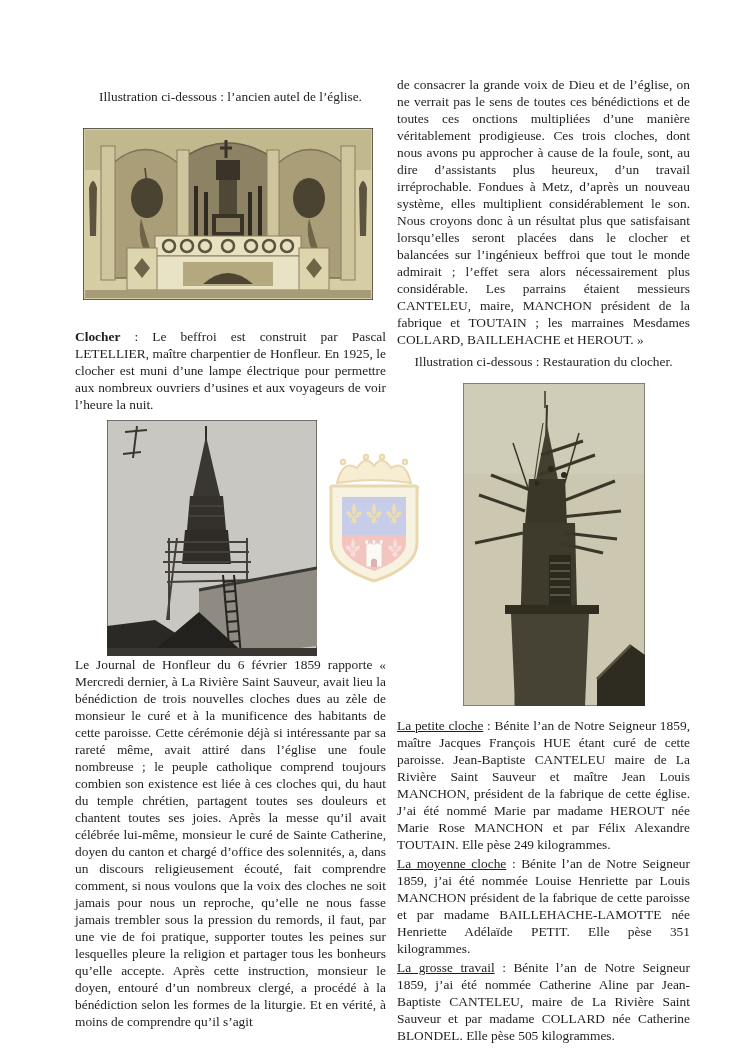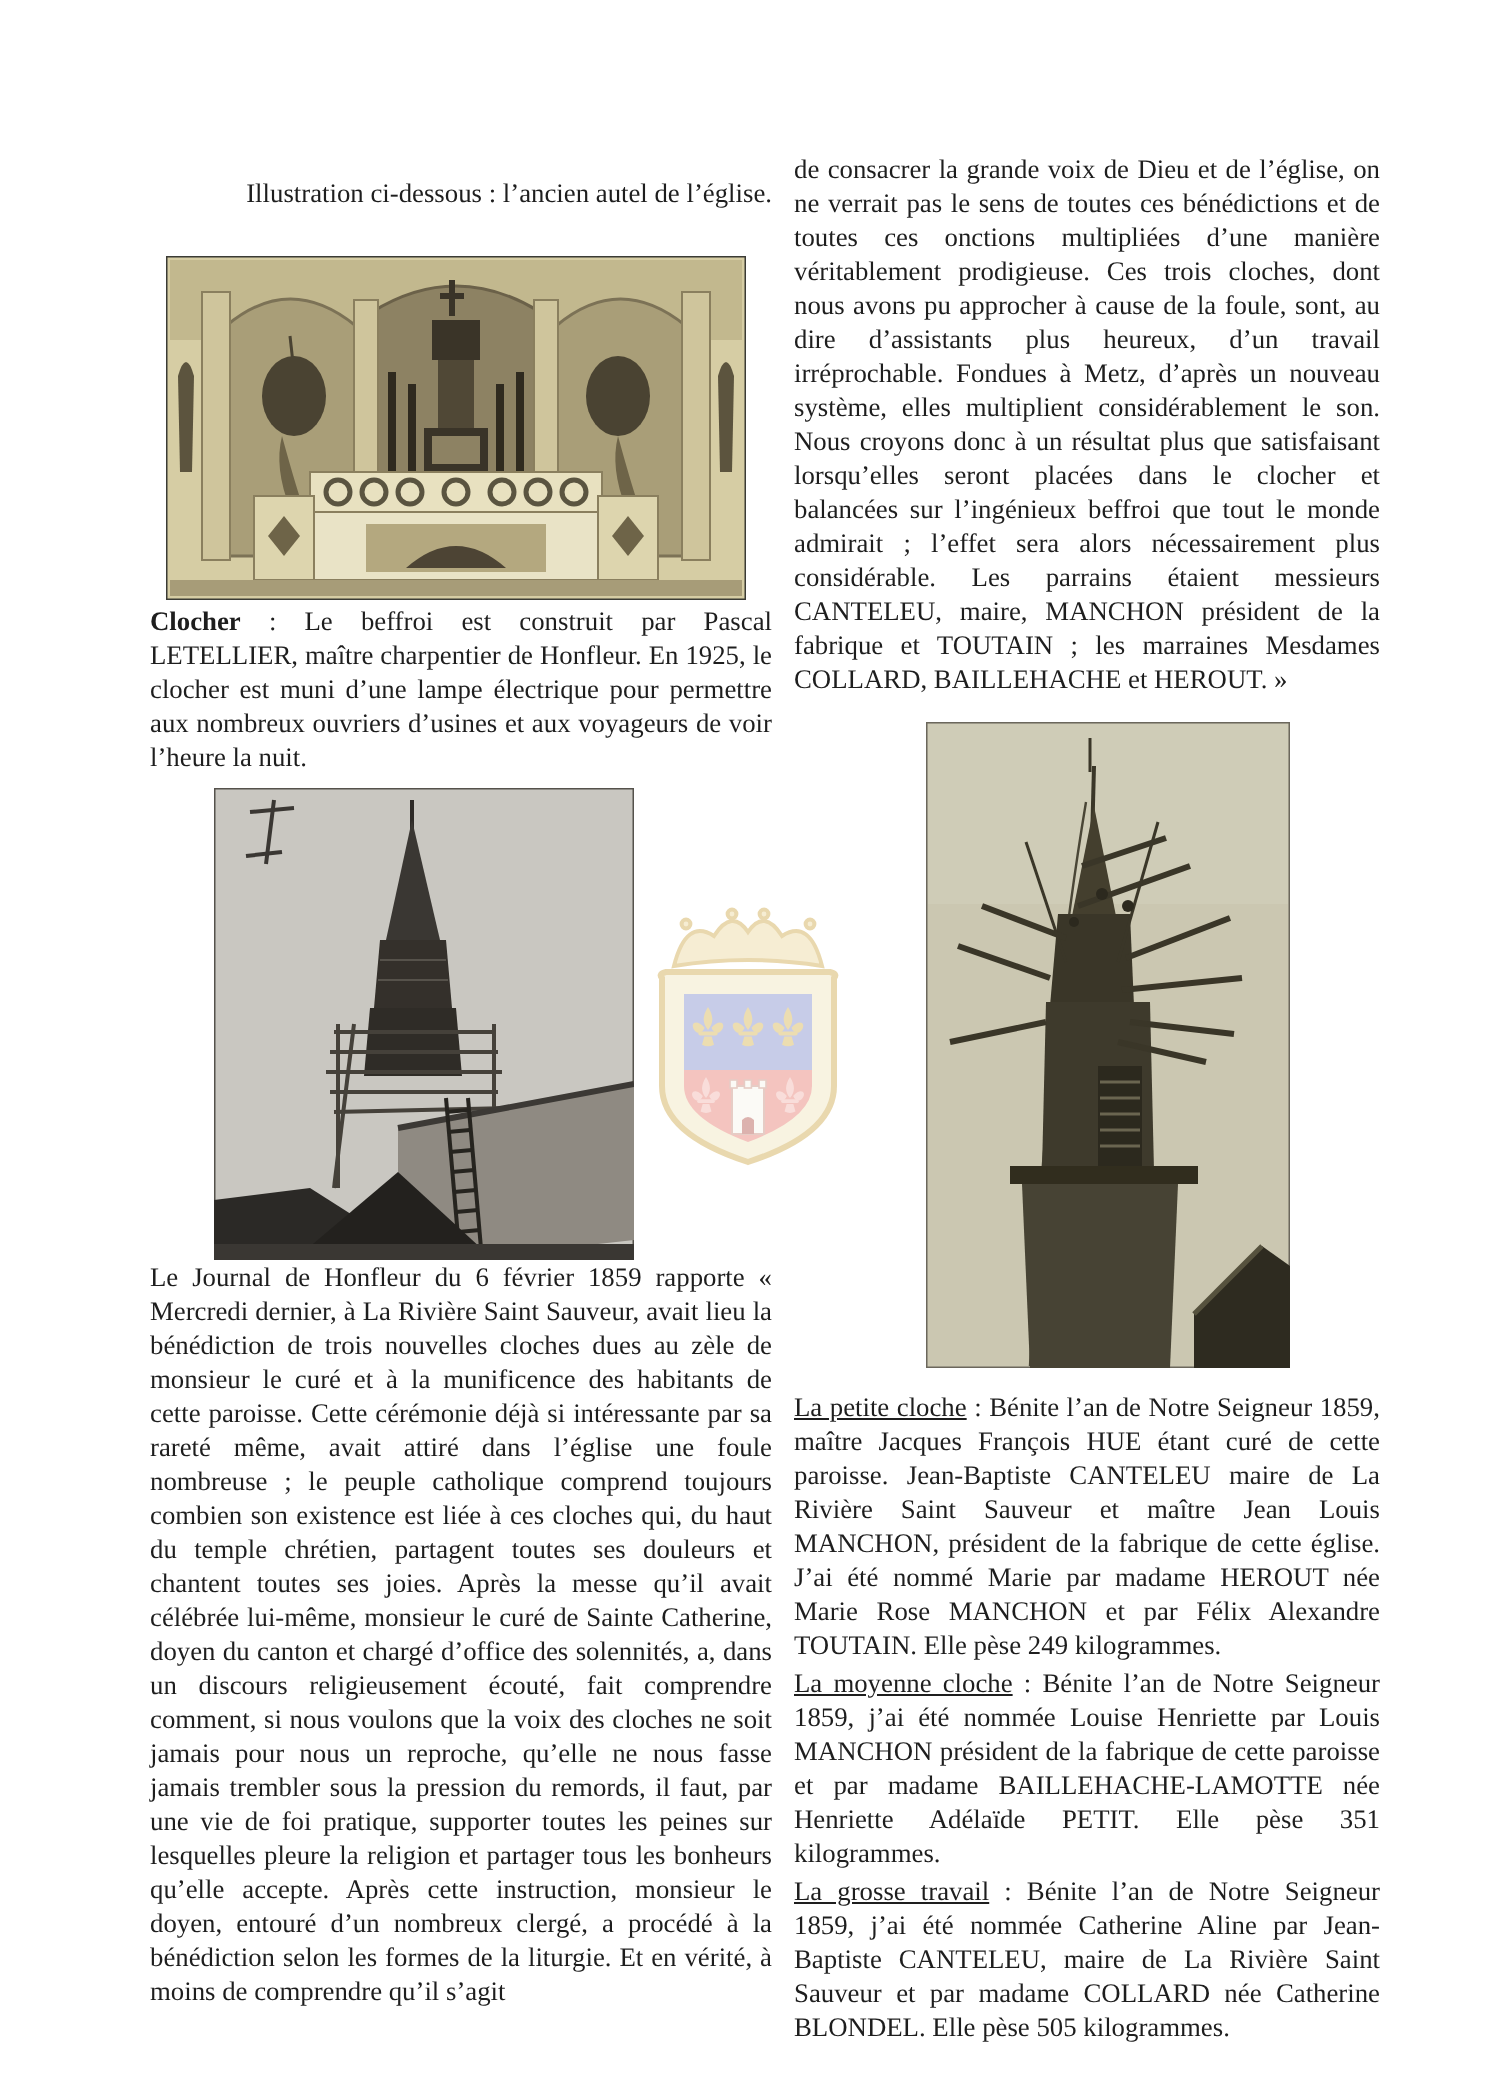--- a/index.html
+++ b/index.html
@@ -5,29 +5,29 @@
   html,body{margin:0;padding:0;}
   body{
     width:744px;height:1050px;position:relative;background:#ffffff;
     font-family:"Liberation Serif","DejaVu Serif",serif;
     color:#1e1e1e;overflow:hidden;
   }
   .col{position:absolute;z-index:2;}
   #left-col{left:75px;top:88px;width:311px;}
   #right-col{left:397px;top:76px;width:293px;}
   p{margin:0;font-size:13.4px;line-height:17px;text-align:justify;}
-  .caption{text-align:right;}
+  .caption{text-align:center;}
   .lead{font-weight:bold;}
   .bell-lead{font-weight:normal;text-decoration:underline;}
   .photo{display:block;box-sizing:border-box;}
   #altar-photo{margin:23px 0 0 8px;width:290px;height:172px;}
   #steeple-photo{margin:7px 0 0 32px;width:210px;height:236px;}
   #restoration-photo{margin:13px 0 0 66px;width:182px;height:323px;}
   .mt-cloches{margin-top:9px;}
-  .mt-clocher{margin-top:2px;}
+  .mt-clocher{margin-top:28px;}
   .mt-caption3{margin-top:5px;}
   .mt-intro{margin-top:16px;}
   .mt-bell1{margin-top:11px;}
   .mt-bell{margin-top:2px;}
   #watermark{position:absolute;left:321px;top:451px;width:107px;height:133px;z-index:1;opacity:.45;}
   svg{display:block;}
 </style>
 </head>
 <body>
 
@@ -207,20 +207,21 @@
   </div>
 
   <p>Le Journal de Honfleur du 6 février 1859 rapporte « Mercredi dernier, à La Rivière Saint Sauveur, avait lieu la bénédiction de trois nouvelles cloches dues au zèle de monsieur le curé et à la munificence des habitants de cette paroisse. Cette cérémonie déjà si intéressante par sa rareté même, avait attiré dans l’église une foule nombreuse ; le peuple catholique comprend toujours combien son existence est liée à ces cloches qui, du haut du temple chrétien, partagent toutes ses douleurs et chantent toutes ses joies. Après la messe qu’il avait célébrée lui-même, monsieur le curé de Sainte Catherine, doyen du canton et chargé d’office des solennités, a, dans un discours religieusement écouté, fait comprendre comment, si nous voulons que la voix des cloches ne soit jamais pour nous un reproche, qu’elle ne nous fasse jamais trembler sous la pression du remords, il faut, par une vie de foi pratique, supporter toutes les peines sur lesquelles pleure la religion et partager tous les bonheurs qu’elle accepte. Après cette instruction, monsieur le doyen, entouré d’un nombreux clergé, a procédé à la bénédiction selon les formes de la liturgie. Et en vérité, à moins de comprendre qu’il s’agit</p>
 
 </div>
 
 <div id="right-col" class="col">
 
   <p>de consacrer la grande voix de Dieu et de l’église, on ne verrait pas le sens de toutes ces bénédictions et de toutes ces onctions multipliées d’une manière véritablement prodigieuse. Ces trois cloches, dont nous avons pu approcher à cause de la foule, sont, au dire d’assistants plus heureux, d’un travail irréprochable. Fondues à Metz, d’après un nouveau système, elles multiplient considérablement le son. Nous croyons donc à un résultat plus que satisfaisant lorsqu’elles seront placées dans le clocher et balancées sur l’ingénieux beffroi que tout le monde admirait ; l’effet sera alors nécessairement plus considérable. Les parrains étaient messieurs CANTELEU, maire, MANCHON président de la fabrique et TOUTAIN ; les marraines Mesdames COLLARD, BAILLEHACHE et HEROUT. »</p>
 
+  <p class="caption mt-caption3">Illustration ci-dessous : Restauration du clocher.</p>
 
   <div id="restoration-photo" class="photo">
     <svg width="182" height="323" viewBox="0 0 182 323">
       <rect x="0" y="0" width="182" height="323" fill="#cbc7b1" stroke="#6b675c" stroke-width="1.5"></rect>
       <rect x="1" y="1" width="180" height="90" fill="#d2ceba" opacity="0.6"></rect>
 
       <path d="M80,40 Q60,160 52,322" stroke="#4a4636" stroke-width="1.2" fill="none"></path>
 
       <line x1="84" y1="22" x2="83" y2="60" stroke="#3a3628" stroke-width="2"></line>
       <path d="M84,42 L68,122 L100,122 Z" fill="#443f2e"></path>

